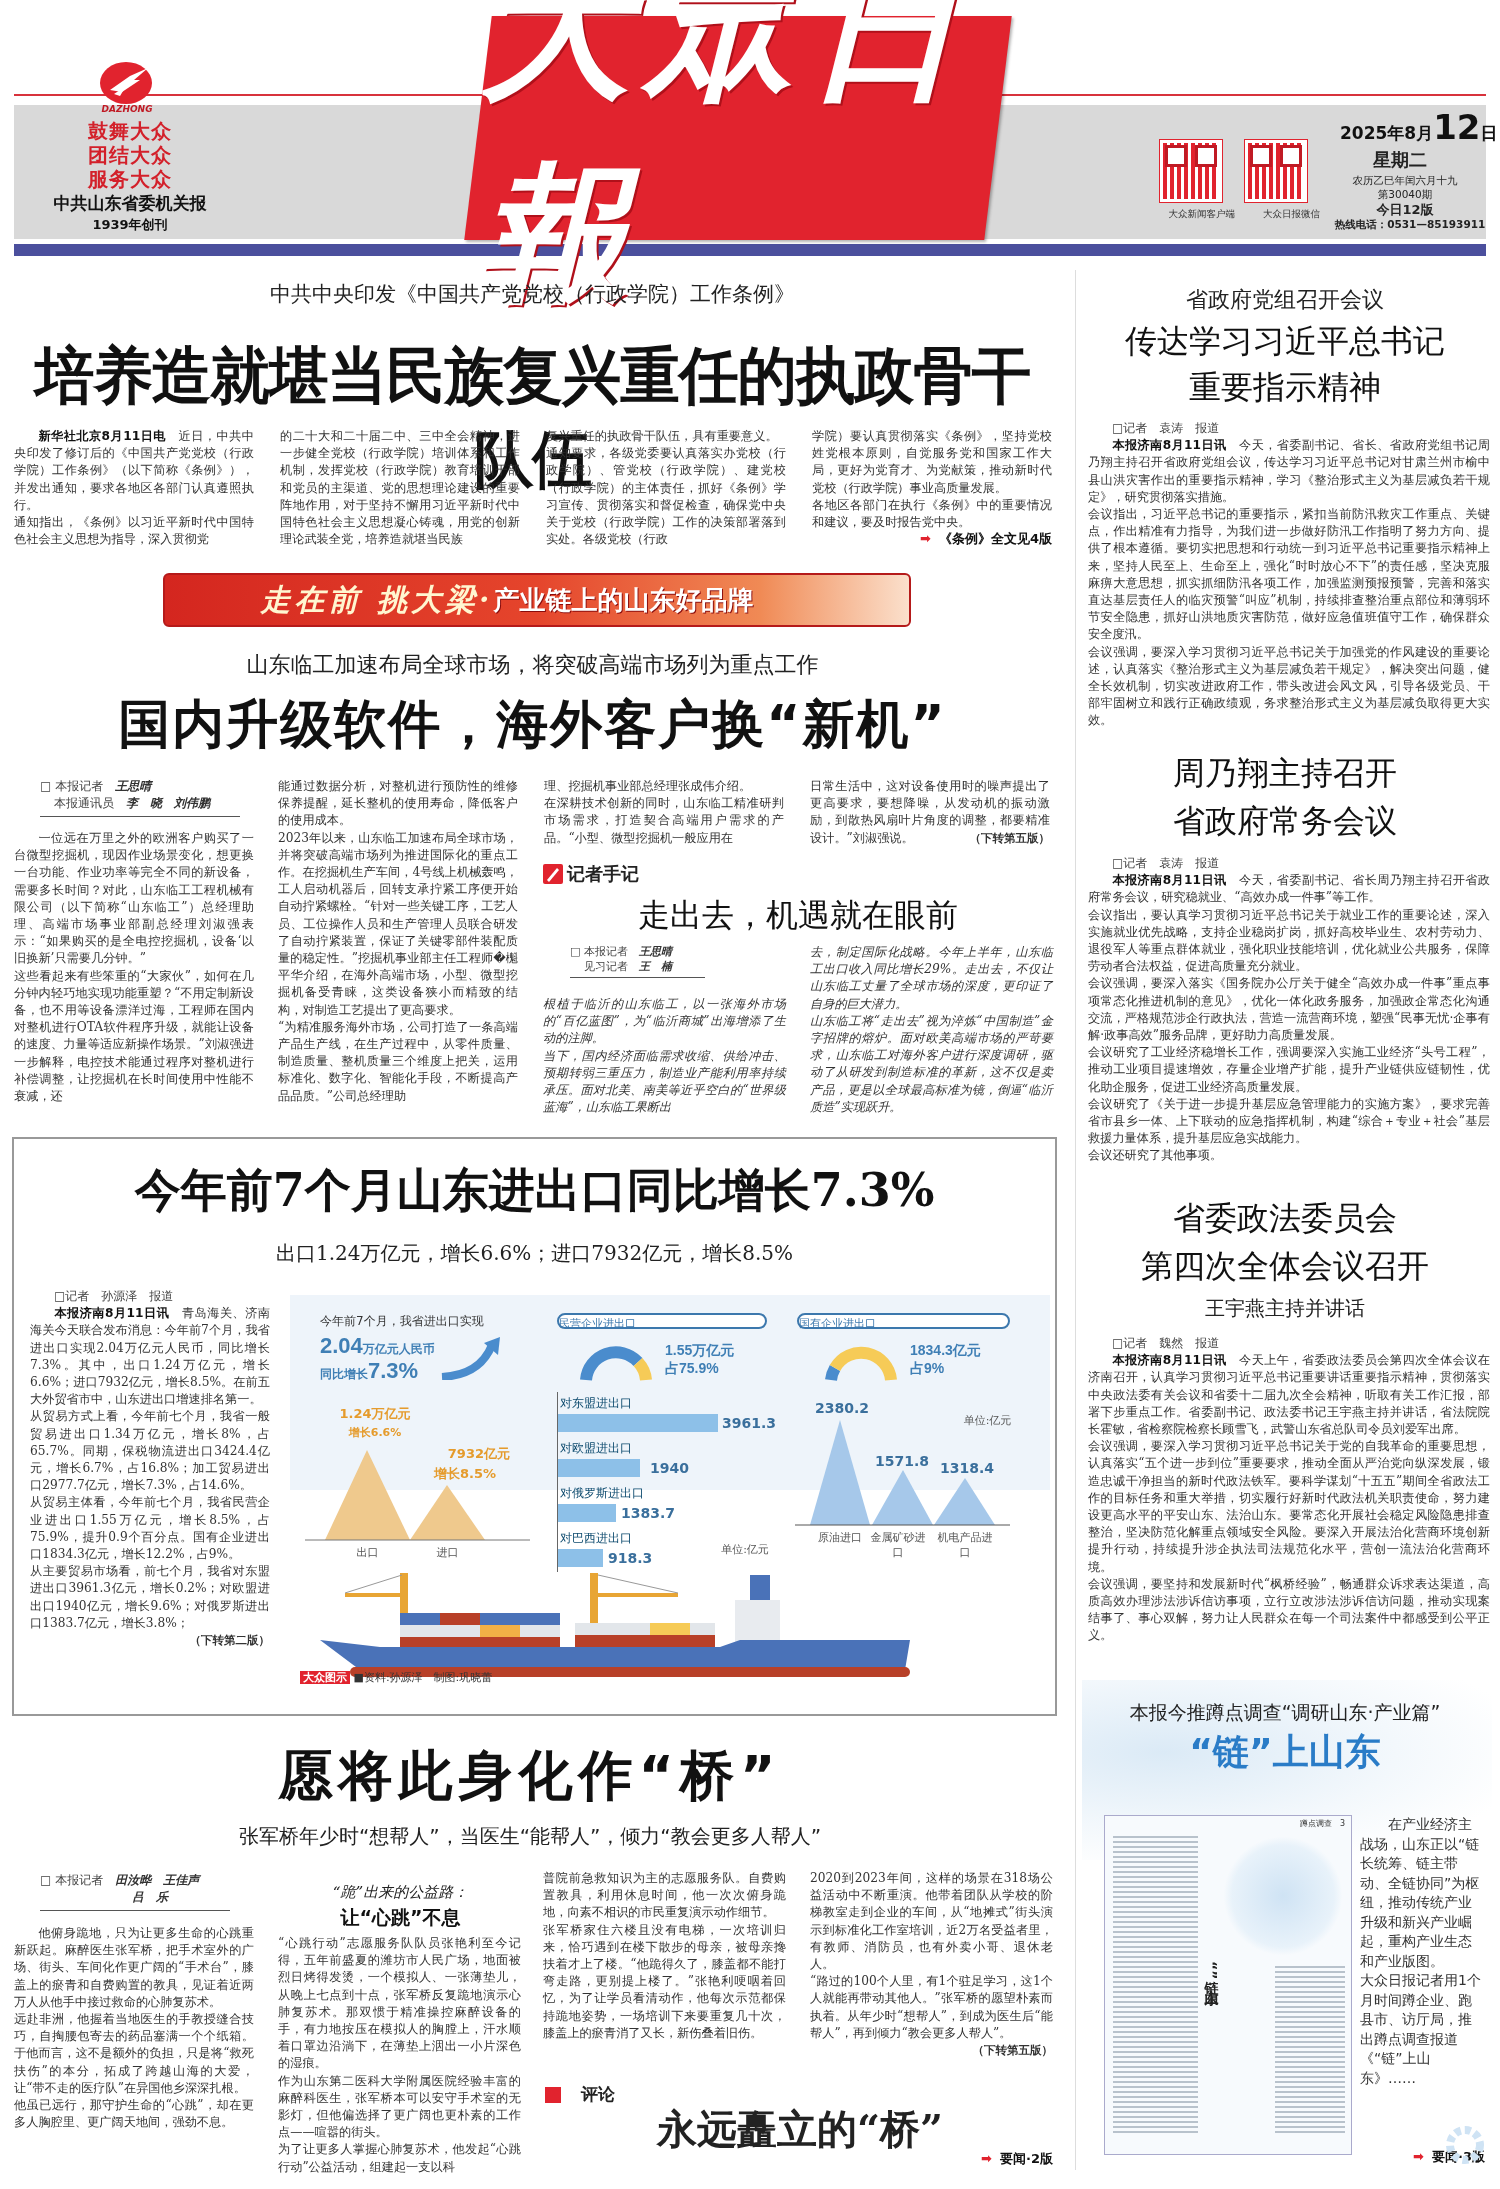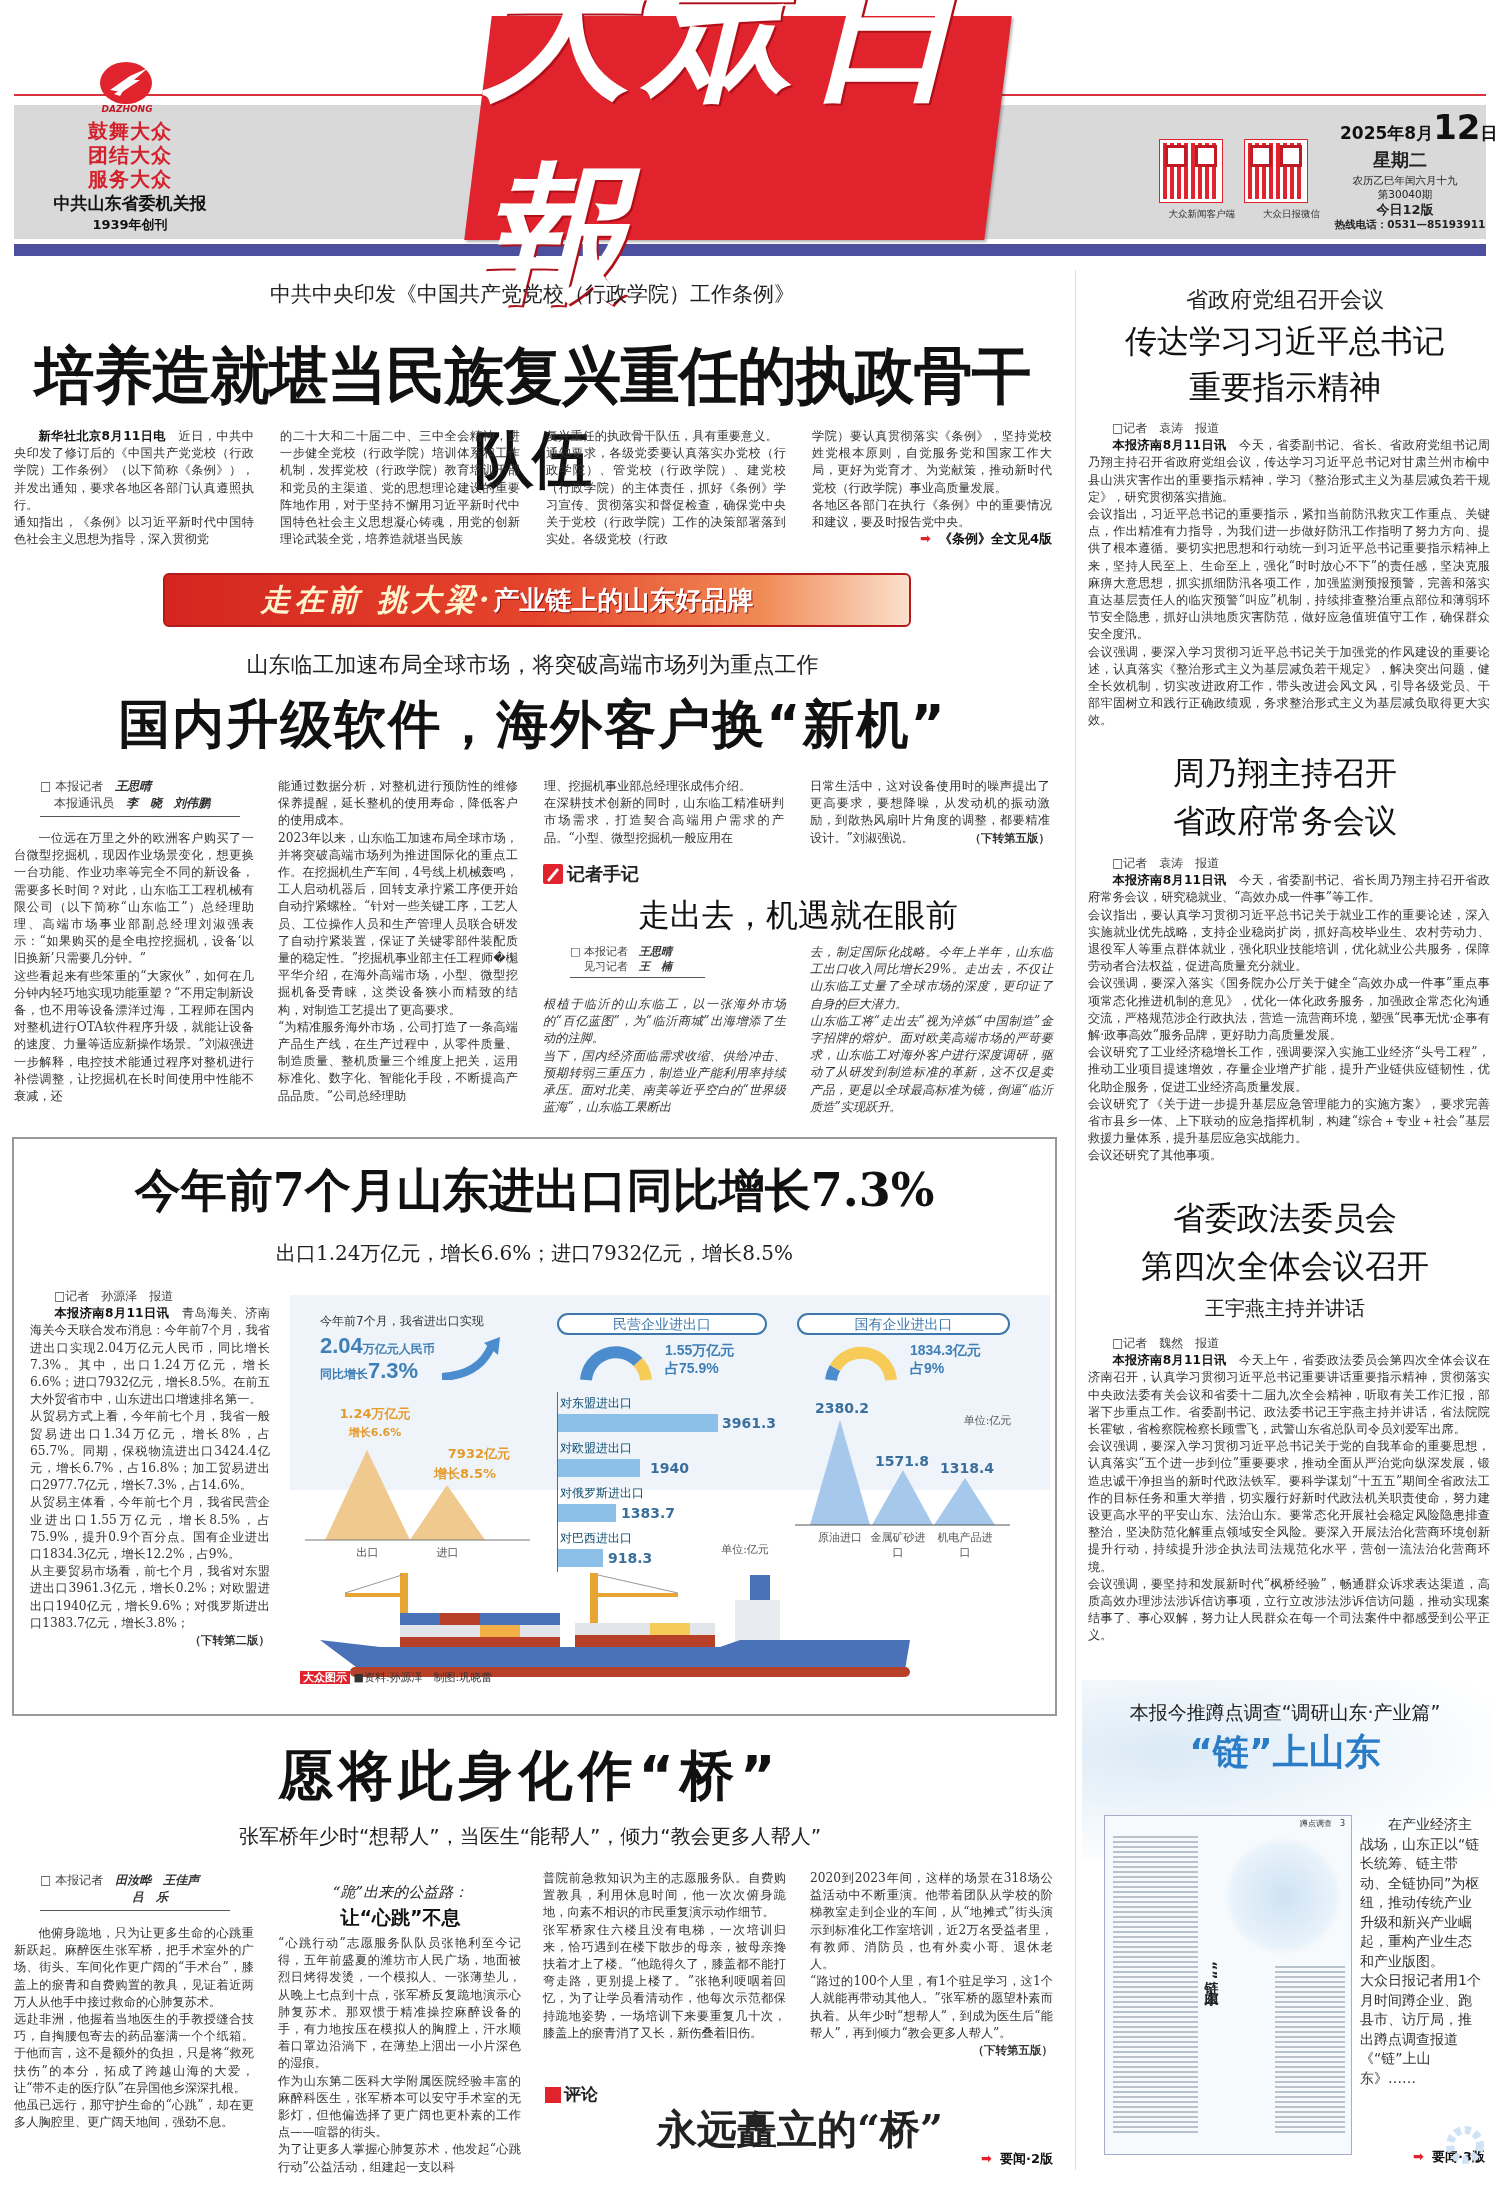--- a/index.html
+++ b/index.html
@@ -44,21 +44,21 @@
 
 #banner{left:163px;top:573px;width:748px;height:54px;background:linear-gradient(90deg,#d4261f 0%,#e5452c 50%,#f08a55 80%,#fbe0cc 100%);border-radius:6px;border:2px solid #b51a1a}
 #banner-text{left:163px;top:573px;width:748px;height:54px;display:flex;align-items:center;justify-content:center;padding-right:60px}
 #banner-text .a{font-family:"DejaVu Serif",serif;font-style:italic;font-weight:bold;color:#fff6d0;font-size:30px;letter-spacing:4px}
 #banner-text .b{font-family:"DejaVu Sans",sans-serif;font-weight:bold;color:#fff;font-size:26px;text-shadow:1px 1px 0 #8a0c0c}
 
 #trade-box{left:12px;top:1137px;width:1045px;height:579px;border:2px solid #999;background:#fff}
 #info-bg{left:290px;top:1295px;width:760px;height:195px;background:#eef4fa}
 .info-blue{color:#3f7fb5;font-family:Liberation Sans, sans-serif;font-weight:bold}
 .info-orange{color:#e59b2c;font-family:"DejaVu Sans",sans-serif;font-weight:bold}
-.pill{border:2px solid #3c78ad;border-radius:14px;height:22px;font-size:14px;color:#3c78ad;text-align:center;line-height:18px;font-family:"DejaVu Sans",sans-serif;background:#fff}
+.pill{border:2px solid #3c78ad;border-radius:14px;height:16px;font-size:11px;color:#3c78ad;line-height:18px;font-family:"DejaVu Sans",sans-serif;background:#fff}
 .bar{background:#8dc0e8;height:18px}
 .bar-label{font-size:12px;color:#0c4a6e;font-family:"DejaVu Sans",sans-serif}
 .bar-val{font-size:14px;color:#3a6f9c;font-weight:bold;font-family:"DejaVu Sans",sans-serif}
 .axis-lbl{font-size:11px;color:#555;font-family:"DejaVu Sans",sans-serif;text-align:center}
 
 #promo-bg{left:1082px;top:1680px;width:410px;height:180px;background:radial-gradient(ellipse at 20% 40%,#dbeaf6 0%,#f3f8fc 50%,#fff 80%)}
 #promo-page{left:1104px;top:1815px;width:248px;height:340px;border:1px solid #aac;background:#f7fafd}
 .mini-col{background:repeating-linear-gradient(180deg,#b8c2cc 0 2px,transparent 2px 5px);position:absolute}
 </style>
 </head>
@@ -260,21 +260,21 @@
 <div class="abs" style="left:278px;top:1883px;width:245px;text-align:center;font-size:15px;font-family:'DejaVu Serif',serif;font-style:italic">“跪”出来的公益路：</div>
 <div class="abs hl" style="left:278px;top:1905px;width:245px;font-size:19px">让“心跳”不息</div>
 <div class="abs body-text" style="left:278px;top:1935px;width:243px;white-space:pre-line">“心跳行动”志愿服务队队员张艳利至今记得，五年前盛夏的潍坊市人民广场，地面被烈日烤得发烫，一个模拟人、一张薄垫儿，从晚上七点到十点，张军桥反复跪地演示心肺复苏术。那双惯于精准操控麻醉设备的手，有力地按压在模拟人的胸膛上，汗水顺着口罩边沿淌下，在薄垫上洇出一小片深色的湿痕。
 作为山东第二医科大学附属医院经验丰富的麻醉科医生，张军桥本可以安守手术室的无影灯，但他偏选择了更广阔也更朴素的工作点——喧嚣的街头。
 为了让更多人掌握心肺复苏术，他发起“心跳行动”公益活动，组建起一支以科</div>
 <div class="abs body-text" style="left:543px;top:1870px;width:243px;white-space:pre-line">普院前急救知识为主的志愿服务队。自费购置教具，利用休息时间，他一次次俯身跪地，向素不相识的市民重复演示动作细节。
 张军桥家住六楼且没有电梯，一次培训归来，恰巧遇到在楼下散步的母亲，被母亲搀扶着才上了楼。“他跪得久了，膝盖都不能打弯走路，更别提上楼了。”张艳利哽咽着回忆，为了让学员看清动作，他每次示范都保持跪地姿势，一场培训下来要重复几十次，膝盖上的瘀青消了又长，新伤叠着旧伤。</div>
 <div class="abs body-text" style="left:810px;top:1870px;width:243px;white-space:pre-line"><span>2020到2023年间，这样的场景在318场公益活动中不断重演。他带着团队从学校的阶梯教室走到企业的车间，从“地摊式”街头演示到标准化工作室培训，近2万名受益者里，有教师、消防员，也有外卖小哥、退休老人。
 “路过的100个人里，有1个驻足学习，这1个人就能再带动其他人。”张军桥的愿望朴素而执着。从年少时“想帮人”，到成为医生后“能帮人”，再到倾力“教会更多人帮人”。</span><span class="cont">（下转第五版）</span></div>
 
-<div class="abs" style="left:545px;top:2083px;display:flex;align-items:center;gap:3px">
+<div class="abs" style="left:545px;top:2083px;display:flex;align-items:center;gap:20px">
   <span style="width:16px;height:16px;background:#e1232e;display:inline-block"></span>
   <span style="font-size:17px;font-weight:bold;font-family:'DejaVu Sans',sans-serif">评论</span>
 </div>
 <div class="abs" style="left:545px;top:2102px;width:510px;text-align:center;font-size:40px;font-family:'DejaVu Serif',serif;font-weight:bold">永远矗立的“桥”</div>
 <div class="abs arrow-ref" style="left:810px;top:2150px;width:243px"><span class="ar">➡</span><span>要闻·2版</span></div>
 
 <div class="abs" style="left:1075px;top:270px;width:1px;height:1900px;background:#ddd"></div>
 
 <div class="abs kicker" style="left:1085px;top:285px;width:400px;font-size:22px">省政府党组召开会议</div>
 <div class="abs hl" style="left:1085px;top:320px;width:400px;font-size:32px;font-weight:normal">传达学习习近平总书记</div>

